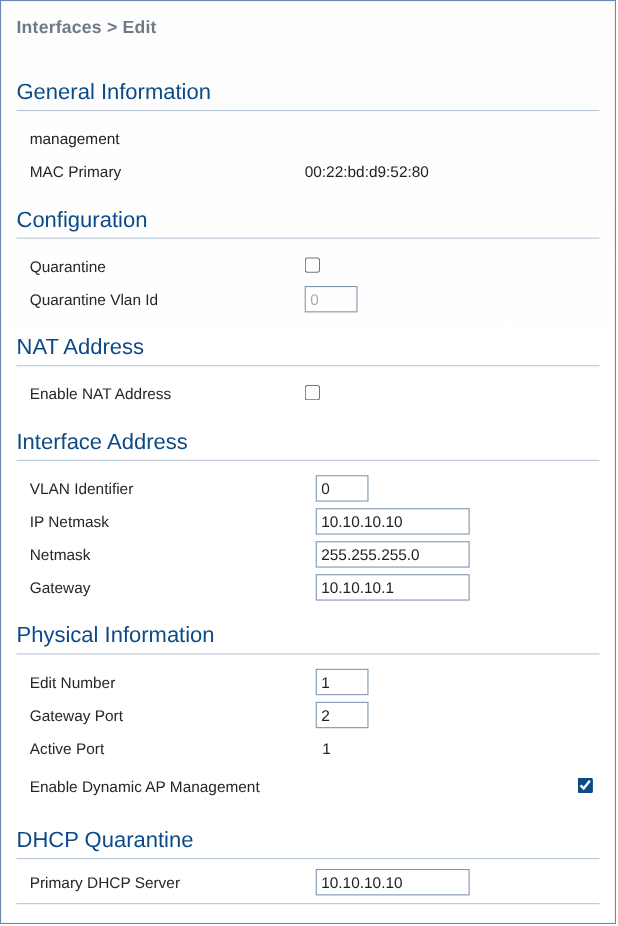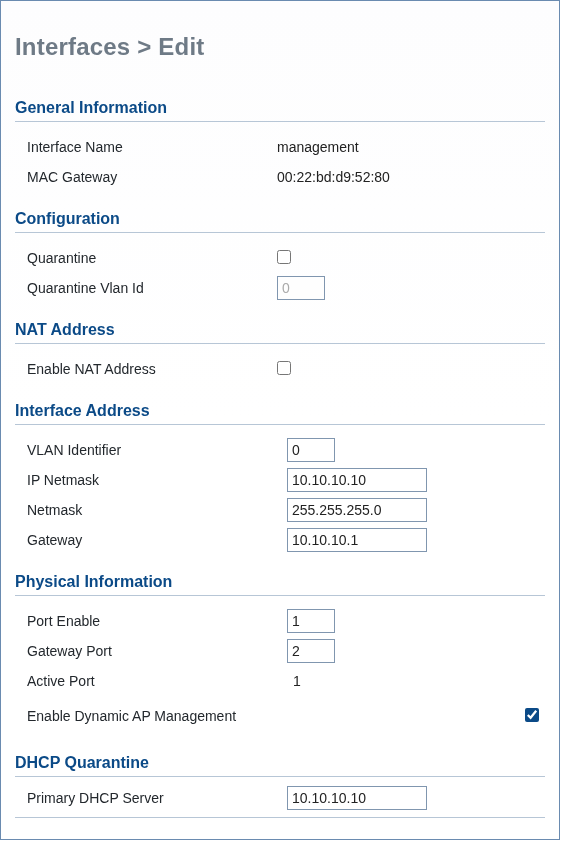--- a/index.html
+++ b/index.html
@@ -17,30 +17,29 @@
     width: 560px;
     height: 840px;
     box-sizing: border-box;
     overflow: hidden;
     padding: 16px 14px 0 14px;
     position: relative;
     background: linear-gradient(#fdfdfe 0%, #ffffff 50%);
   }
   .breadcrumb {
     color: #6e7a86;
-    font-size: 24px;
+    font-size: 16px;
     font-weight: bold;
     margin-bottom: 38px;
     letter-spacing: 0.2px;
-    margin-top: 16px;
   }
   .section-title {
     color: #0b4a87;
-    font-weight: bold;
-    font-size: 16px;
+    font-weight: normal;
+    font-size: 20px;
     margin-top: 10px;
   }
   .section-title.first {
     margin-top: 0;
   }
   .hr {
     border: 0;
     border-top: 1px solid #b7c6d6;
     margin: 4px 0 10px 0;
   }
@@ -99,25 +98,24 @@
 <body>
 
 <div class="page">
 
   <div class="breadcrumb">Interfaces &gt; Edit</div>
 
   <div class="section-title first">General Information</div>
   <hr class="hr">
   <div class="rows">
     <div class="row">
-      <div class="label">Interface Name</div>
       <div class="value-text">management</div>
     </div>
     <div class="row">
-      <div class="label">MAC Gateway</div>
+      <div class="label">MAC Primary</div>
       <div class="value-text">00:22:bd:d9:52:80</div>
     </div>
   </div>
   <div class="section-gap"></div>
 
   <div class="section-title">Configuration</div>
   <hr class="hr">
   <div class="rows">
     <div class="row">
       <div class="label">Quarantine</div>
@@ -173,21 +171,21 @@
         <input type="text" class="medium" value="10.10.10.1" style="">
       </div>
     </div>
   </div>
   <div class="section-gap"></div>
 
   <div class="section-title">Physical Information</div>
   <hr class="hr">
   <div class="rows bigcol">
     <div class="row">
-      <div class="label">Port Enable</div>
+      <div class="label">Edit Number</div>
       <div>
         <input type="text" class="small" value="1" style="">
       </div>
     </div>
     <div class="row">
       <div class="label">Gateway Port</div>
       <div>
         <input type="text" class="small" value="2" style="">
       </div>
     </div>

